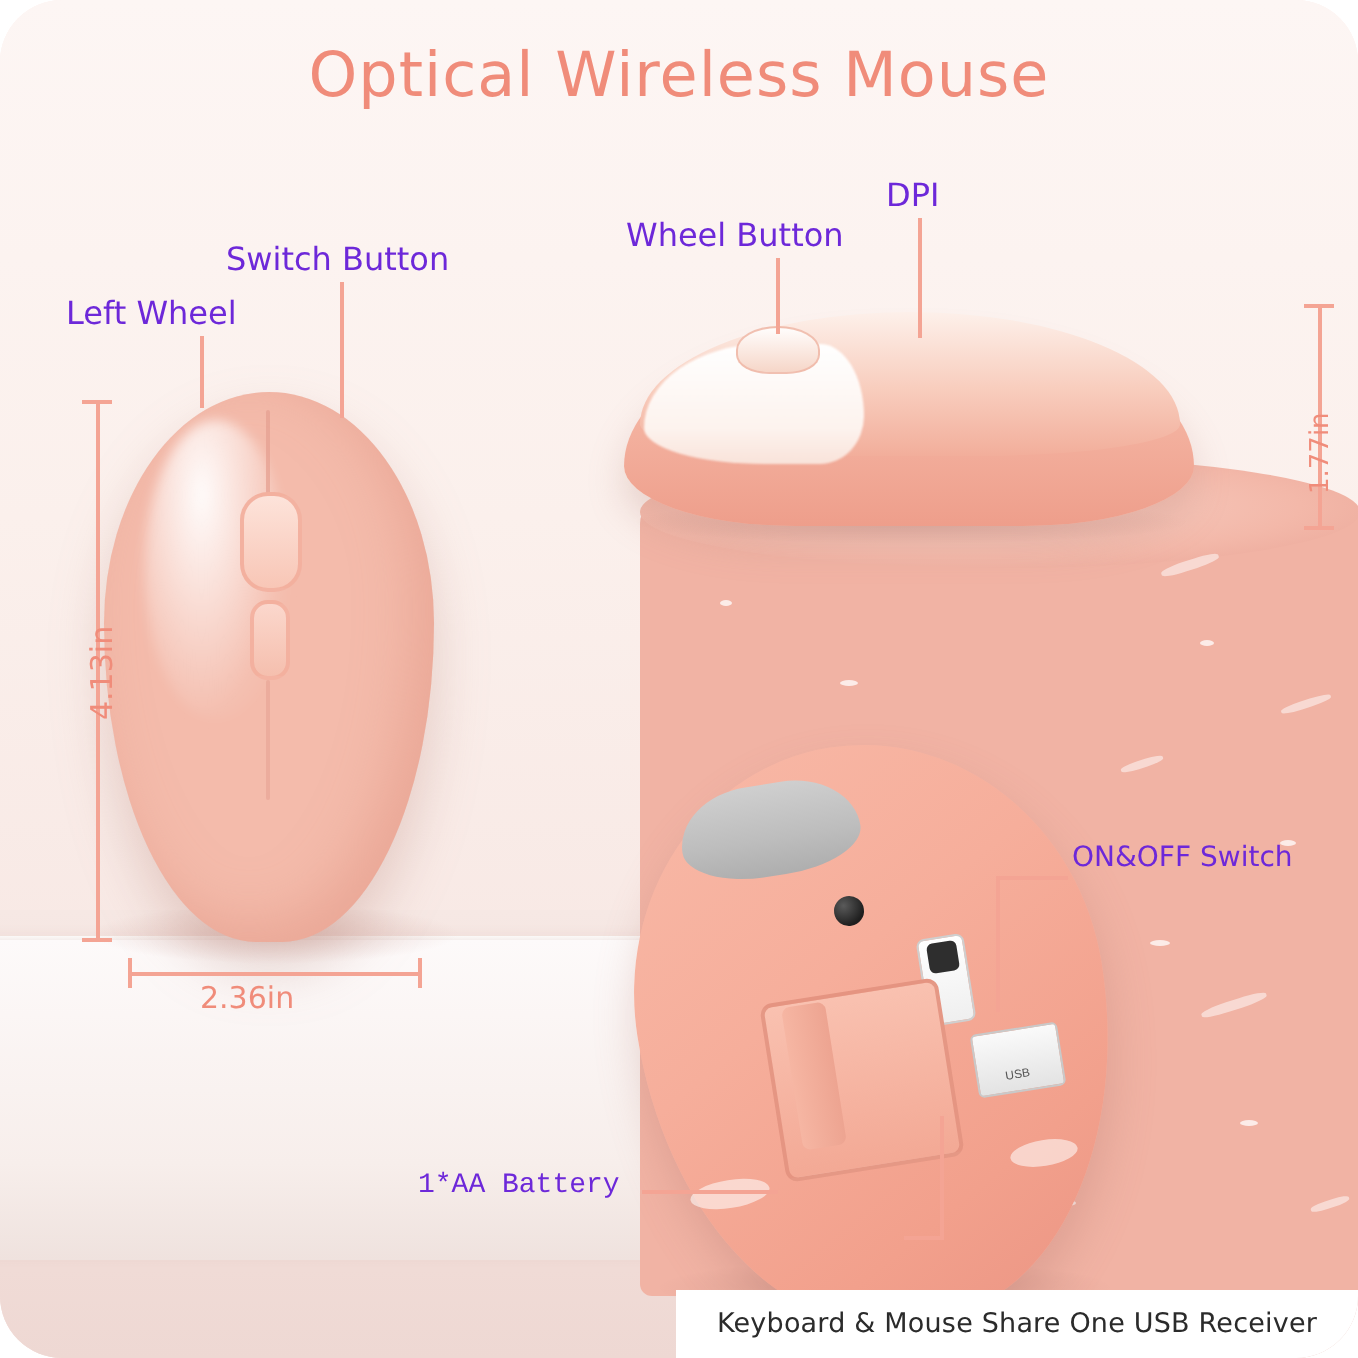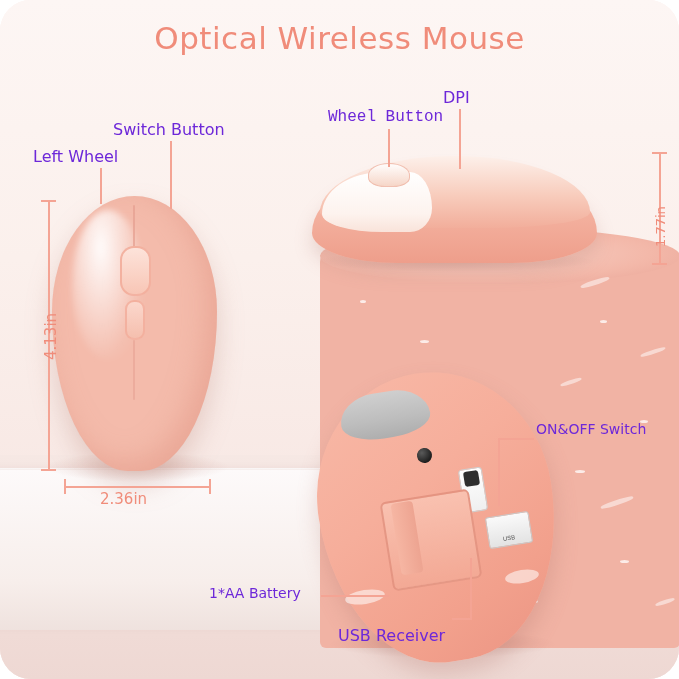--- a/index.html
+++ b/index.html
@@ -360,46 +360,46 @@
   <div class="mouse-bot-batt-cell"></div>
   <div class="mouse-bot-usb"></div>
   <div class="mouse-bot-usb-label">USB</div>
 
   <div class="anno anno-lg" style="left:33px;top:147px;">Left Wheel</div>
   <div class="line line-v" style="left:100px;top:168px;height:36px;"></div>
 
   <div class="anno anno-lg" style="left:113px;top:120px;">Switch Button</div>
   <div class="line line-v" style="left:170px;top:141px;height:68px;"></div>
 
-  <div class="anno anno-lg" style="left:328px;top:108px;font-family:Liberation Mono, monospace;">Wheel Button</div>
+  <div class="anno anno-lg" style="left:313px;top:108px;">Wheel Button</div>
   <div class="line line-v" style="left:388px;top:129px;height:38px;"></div>
 
   <div class="anno anno-lg" style="left:443px;top:88px;">DPI</div>
   <div class="line line-v" style="left:459px;top:109px;height:60px;"></div>
 
   <div class="anno anno-md" style="left:536px;top:421px;">ON&amp;OFF Switch</div>
   <div class="line line-h" style="left:498px;top:438px;width:36px;"></div>
   <div class="line line-v" style="left:498px;top:438px;height:68px;"></div>
 
-  <div class="anno anno-md" style="left:209px;top:585px;">1*AA Battery</div>
+  <div class="anno anno-md" style="left:209px;top:585px;font-family:Liberation Mono, monospace;">1*AA Battery</div>
   <div class="line line-h" style="left:321px;top:595px;width:68px;"></div>
 
-  <div class="anno anno-lg" style="left:338px;top:626px;">USB Receiver</div>
   <div class="line line-v" style="left:470px;top:558px;height:60px;"></div>
   <div class="line line-h" style="left:452px;top:618px;width:20px;"></div>
 
   <div class="line line-v" style="left:48px;top:200px;height:270px;"></div>
   <div class="tick" style="left:41px;top:200px;width:15px;height:1.5px;"></div>
   <div class="tick" style="left:41px;top:469px;width:15px;height:1.5px;"></div>
   <div class="dim dim-v" style="left:42px;top:360px;">4.13in</div>
 
   <div class="line line-h" style="left:64px;top:486px;width:146px;"></div>
   <div class="tick" style="left:64px;top:479px;width:1.5px;height:15px;"></div>
   <div class="tick" style="left:209px;top:479px;width:1.5px;height:15px;"></div>
   <div class="dim" style="left:100px;top:490px;text-align:right;">2.36in</div>
 
   <div class="line line-v" style="left:659px;top:152px;height:112px;"></div>
   <div class="tick" style="left:652px;top:152px;width:15px;height:1.5px;"></div>
   <div class="tick" style="left:652px;top:263px;width:15px;height:1.5px;"></div>
   <div class="dim dim-v" style="left:653px;top:247px;font-size:13px;">1.77in</div>
 
+  <div class="caption">Keyboard &amp; Mouse Share One USB Receiver</div>
 
 </div>
 
 </body></html>

